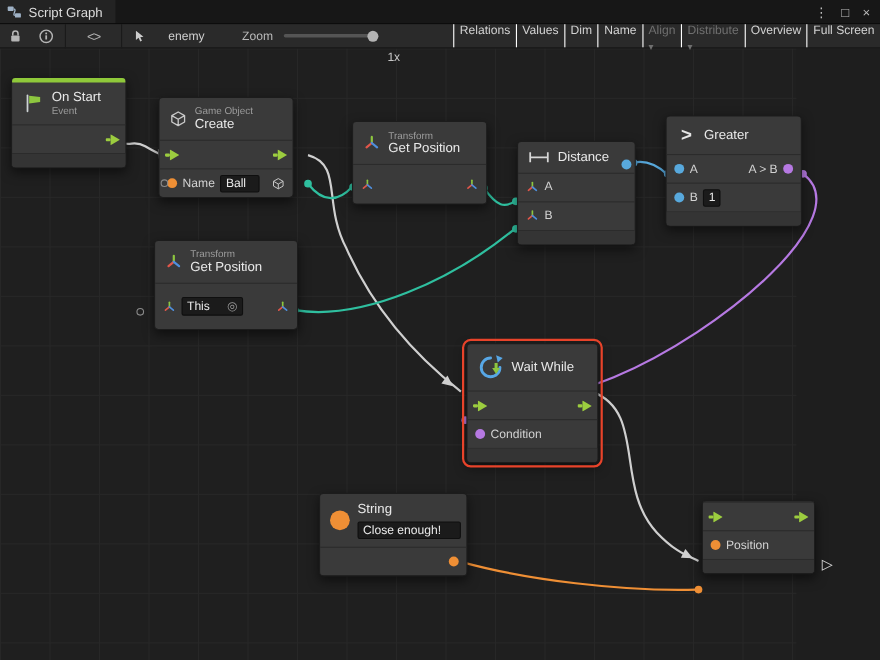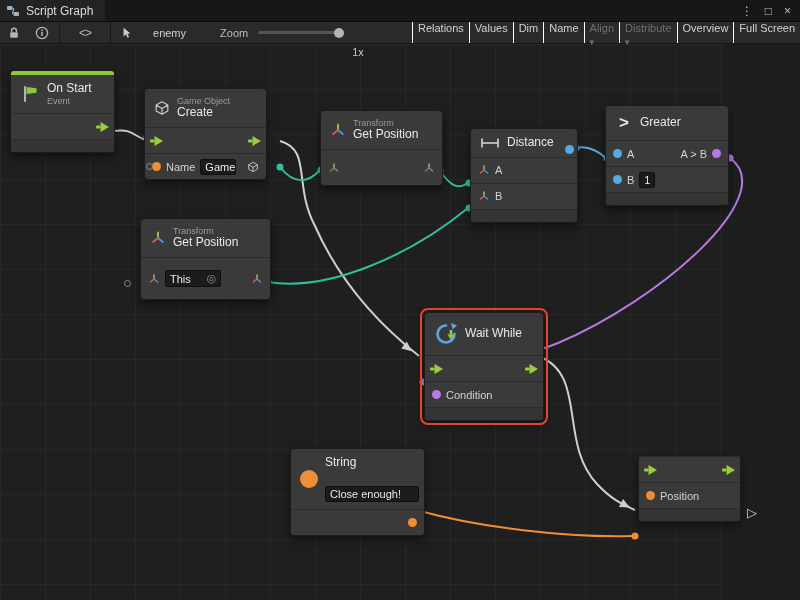--- a/index.html
+++ b/index.html
@@ -291,21 +291,21 @@
         </svg>
       <span class="spacer"></span>
       <svg class="flow-arrow out">
           <use href="#sym-flow"></use>
         </svg>
     </div>
     <div class="row">
       <span class="dot orange"></span>
       <span class="plabel">Name</span>
       <span class="field" style="width:36px">
-        <span>Game</span>
+        <span>Ball</span>
       </span>
       <span class="spacer"></span>
       <svg class="icon12">
           <use href="#sym-cube"></use>
         </svg>
     </div>
   </div>
   <span class="loose-dot" style="left:146px;top:119px"></span>
 
   <div class="node" style="left:320px;top:66px;width:123px">
@@ -425,21 +425,21 @@
     <div class="row">
       <span class="dot purple"></span>
       <span class="plabel">Condition</span>
     </div>
     <div class="footer"></div>
   </div>
 
   <div class="node" style="left:290px;top:404px;width:135px">
     <div class="hdr">
       <span class="string-icon"></span>
-      <div class="titles" style="gap:16px">
+      <div class="titles" style="gap:4px">
         <div class="ttl">String</div>
         <span class="field" style="width:94px">
           <span>Close enough!</span>
         </span>
       </div>
     </div>
     <div class="row">
       <span class="spacer"></span>
       <span class="dot orange"></span>
     </div>

